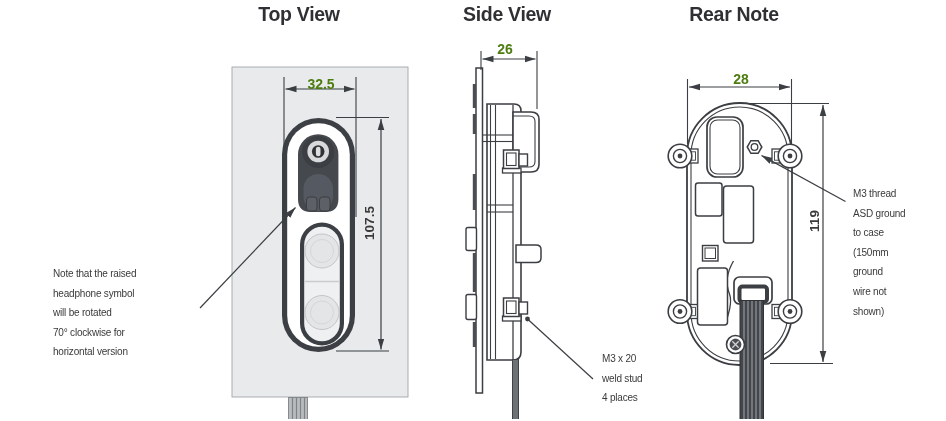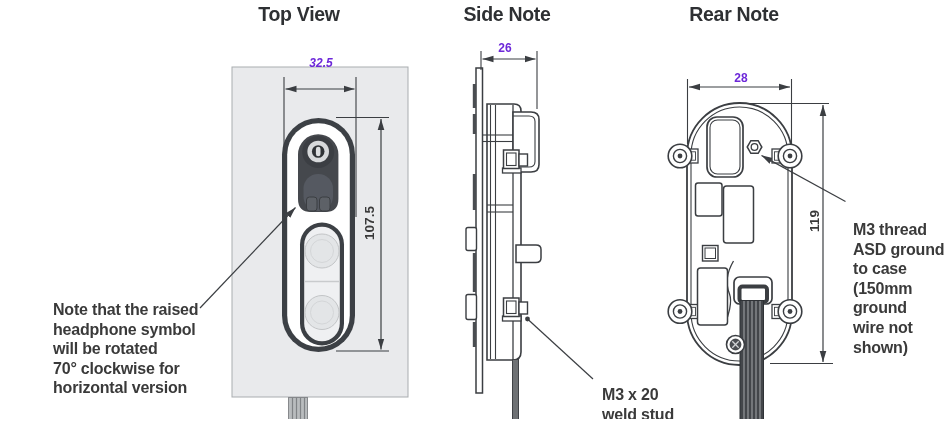--- a/index.html
+++ b/index.html
@@ -1,24 +1,24 @@
 <!DOCTYPE html>
 <html><head>
 <meta charset="utf-8">
 <style>
   html,body{margin:0;padding:0;background:#ffffff;}
   #stage{position:relative;width:946px;height:419px;background:#ffffff;overflow:hidden;
          font-family:"Liberation Sans",sans-serif;color:#3a3a3a;}
   svg{position:absolute;left:0;top:0;}
   .h{position:absolute;transform:translateX(-50%);font-size:19.5px;font-weight:bold;
      color:#2e3033;letter-spacing:-0.3px;white-space:nowrap;}
-  .txt{position:absolute;font-size:16px;font-weight:bold;line-height:19.6px;
-       color:#3a3a3a;white-space:pre-line;letter-spacing:-0.2px;margin-top:36px;}
-  .dim{position:absolute;transform:translateX(-50%);font-size:12px;font-weight:bold;
-       color:#6d28d9;white-space:nowrap;}
+  .txt{position:absolute;font-size:10px;font-weight:normal;line-height:19.6px;
+       color:#3a3a3a;white-space:pre-line;letter-spacing:-0.2px;}
+  .dim{position:absolute;transform:translateX(-50%);font-size:14px;font-weight:bold;
+       color:#4d7c0f;white-space:nowrap;}
   .dimv{position:absolute;transform:translate(-50%,-50%) rotate(-90deg);font-size:13.5px;
         font-weight:bold;color:#3a3a3a;white-space:nowrap;}
 </style>
 </head>
 <body>
 
 <div id="stage">
 
 <svg width="946" height="421" viewBox="0 0 946 421">
   <defs>
@@ -205,24 +205,24 @@
       <circle cx="735.5" cy="344.5" r="9" stroke-width="1.6"></circle>
       <circle cx="735.5" cy="344.5" r="5.4" fill="#4a4d52" stroke-width="1"></circle>
       <line x1="732.3" y1="341.3" x2="738.7" y2="347.7" stroke="#d0d2d4" stroke-width="1.3"></line>
       <line x1="738.7" y1="341.3" x2="732.3" y2="347.7" stroke="#d0d2d4" stroke-width="1.3"></line>
     </g>
     <line x1="845.5" y1="201.5" x2="761.5" y2="155.5" stroke-width="1.2" fill="none" marker-end="url(#arw)"></line>
   </g>
 </svg>
 
 <div class="h" style="left:299px;top:3px;">Top View</div>
-<div class="h" style="left:507px;top:3px;">Side Note</div>
+<div class="h" style="left:507px;top:3px;">Side View</div>
 <div class="h" style="left:734px;top:3px;">Rear Note</div>
 
-<div class="dim" style="left:321px;top:56px;font-style:italic;">32.5</div>
+<div class="dim" style="left:321px;top:76px;">32.5</div>
 <div class="dimv" style="left:368.5px;top:223px;">107.5</div>
 <div class="dim" style="left:505px;top:41px;">26</div>
 <div class="dim" style="left:741px;top:71px;">28</div>
 <div class="dimv" style="left:813.5px;top:220.5px;">119</div>
 
 <div class="txt" style="left:53px;top:264px;">Note that the raised
 headphone symbol
 will be rotated
 70° clockwise for
 horizontal version</div>

